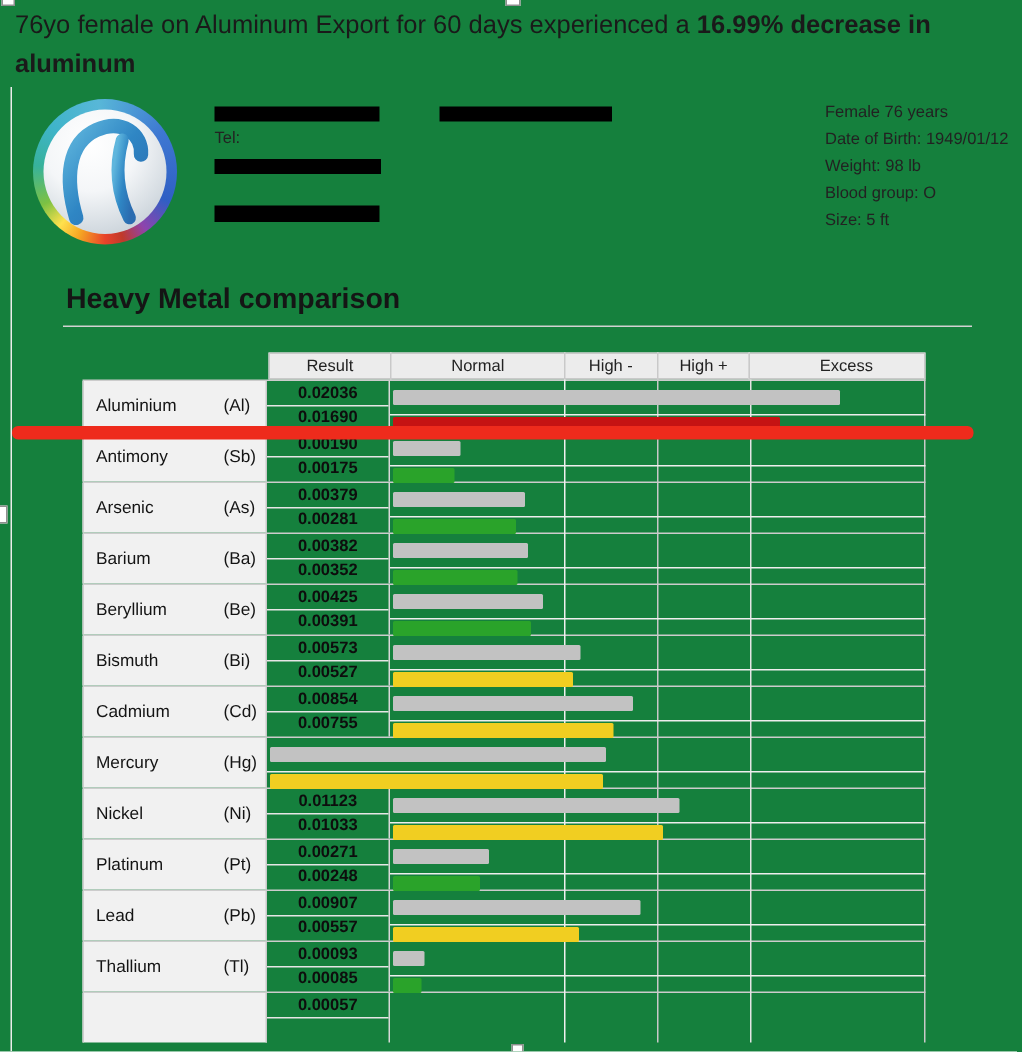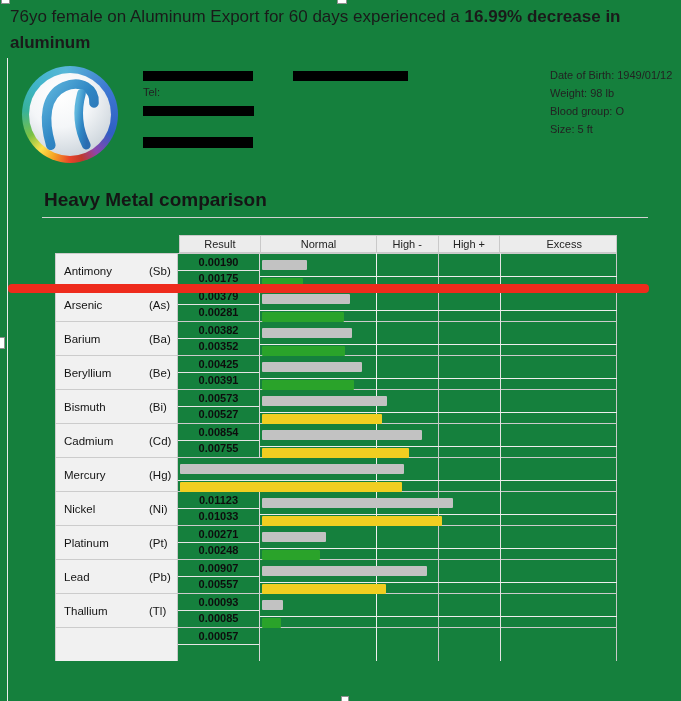--- a/index.html
+++ b/index.html
@@ -113,20 +113,21 @@
     </svg>
   </div>
 
   <div class="redact" style="left:143px; top:71px; width:110px; height:10px;"></div>
   <div class="redact" style="left:293px; top:71px; width:115px; height:10px;"></div>
   <div class="tel-label">Tel:</div>
   <div class="redact" style="left:143px; top:106px; width:111px; height:10px;"></div>
   <div class="redact" style="left:143px; top:137px; width:110px; height:11px;"></div>
 
   <div class="patient">
+    <div>Female 76 years</div>
     <div>Date of Birth: 1949/01/12</div>
     <div>Weight: 98 lb</div>
     <div>Blood group: O</div>
     <div>Size: 5 ft</div>
   </div>
 
   <div class="sec-title">Heavy Metal comparison</div>
   <div class="sec-rule"></div>
 
   <div class="hm-table">
@@ -137,20 +138,38 @@
       <div class="hcell c2">High -</div>
       <div class="hcell c3">High +</div>
       <div class="hcell c4">Excess</div>
     </div>
     <div class="tbody">
       <div class="vline vl-a"></div>
       <div class="vline vl-b"></div>
       <div class="vline vl-c"></div>
       <div class="vline vl-d"></div>
 
+      <div class="trow">
+        <div class="ncell">
+            <span class="mname">Aluminium</span>
+            <span class="msym">(Al)</span>
+          </div>
+        <div class="rcell">
+            <div class="rval">0.02036</div>
+            <div class="rval b2">0.01690</div>
+          </div>
+        <div class="bcell">
+            <div class="bslot">
+              <div class="bar" style="width: 84%; background: rgb(194, 194, 194);"></div>
+            </div>
+            <div class="bslot s2">
+              <div class="bar" style="width: 72.7%; background: rgb(197, 19, 19);"></div>
+            </div>
+          </div>
+      </div>
 
       <div class="trow">
         <div class="ncell">
             <span class="mname">Antimony</span>
             <span class="msym">(Sb)</span>
           </div>
         <div class="rcell">
             <div class="rval">0.00190</div>
             <div class="rval b2">0.00175</div>
           </div>

